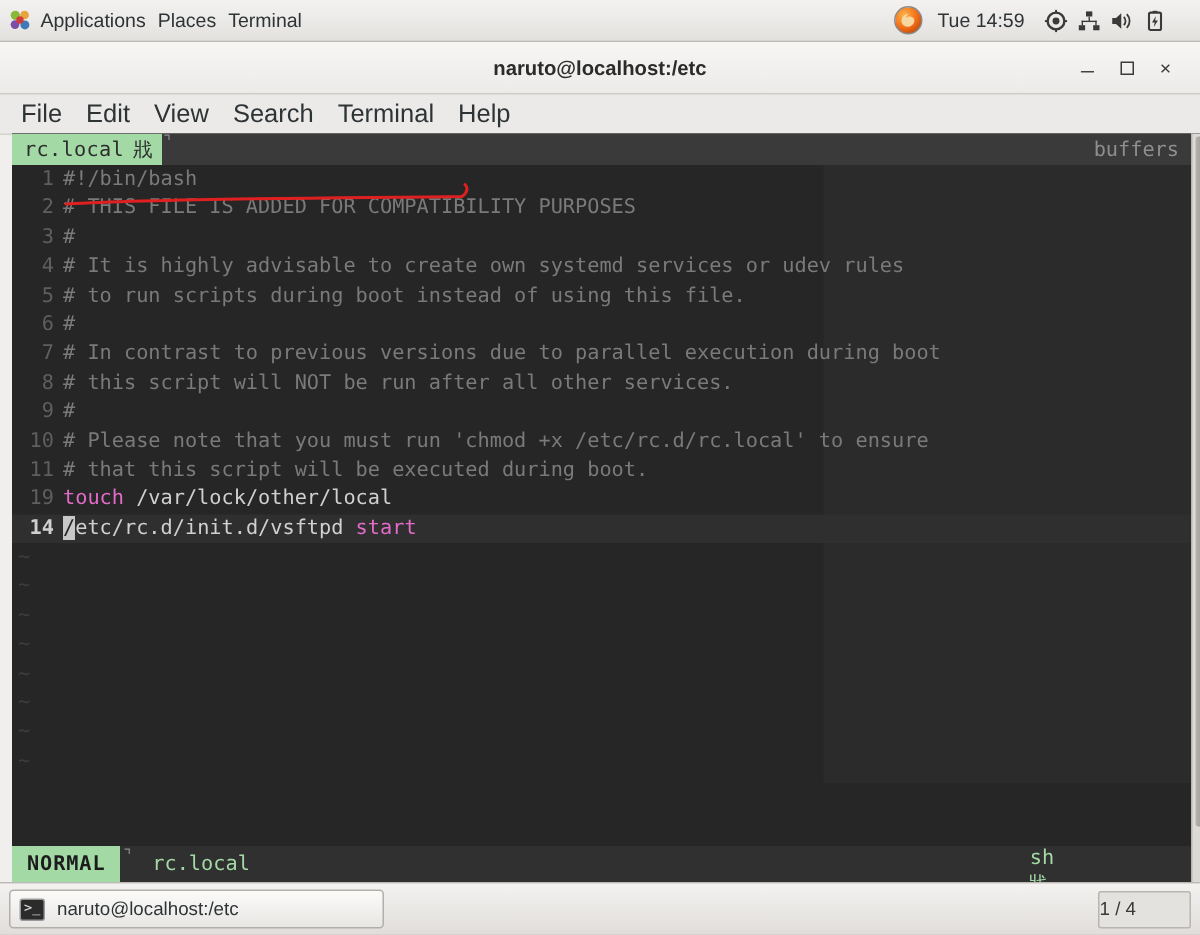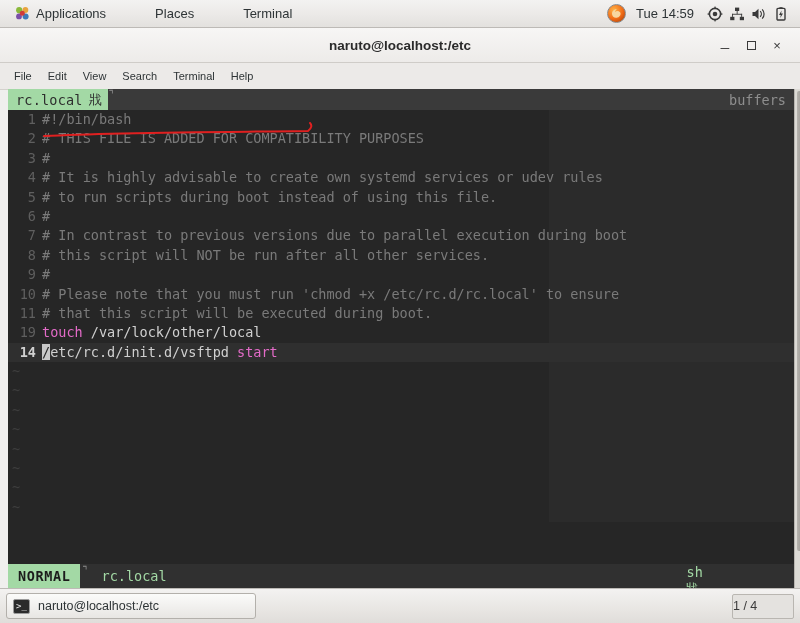--- a/index.html
+++ b/index.html
@@ -20,30 +20,29 @@
     position: absolute;
     left: 0; top: 0;
     width: 800px; height: 28px;
     background: linear-gradient(to bottom, #f3f2f1 0%, #ebe9e7 55%, #e3e1de 100%);
     border-bottom: 1px solid #bdbab6;
     display: flex;
     align-items: center;
     box-sizing: border-box;
   }
   .panel-left { display: flex; align-items: center; height: 100%; }
-  .panel-right { margin-left: auto; display: flex; align-items: center; height: 100%; padding-right: 8px; }
+  .panel-right { margin-left: auto; display: flex; align-items: center; height: 100%; padding-right: 19px; }
   .panel-item {
     font-size: 13px;
     color: #2e3436;
-    padding: 0 20px;
+    padding: 0 4px;
     height: 100%;
     display: flex;
     align-items: center;
     white-space: nowrap;
-    margin-left: 9px;
   }
   .panel-item.with-icon { padding-left: 6px; }
   #apps-logo {
     width: 15px; height: 15px;
     margin-right: 6px;
     position: relative;
     flex: none;
   }
   .clock { font-size: 13px; color: #2e3436; padding: 0 10px 0 6px; }
   .tray-icon { width: 22px; height: 20px; display: flex; align-items: center; justify-content: center; }
@@ -93,21 +92,21 @@
 
   #menubar {
     height: 26px;
     background: #eceae8;
     border-bottom: 1px solid #d4d1cd;
     display: flex;
     align-items: center;
     padding-left: 6px;
   }
   .menu-item {
-    font-size: 11px;
+    font-size: 17px;
     color: #2e3436;
     padding: 3px 8px;
     white-space: nowrap;
   }
 
   
   #term-body {
     position: absolute;
     left: 8px; top: 61px;
     width: 800px; height: 499px;

